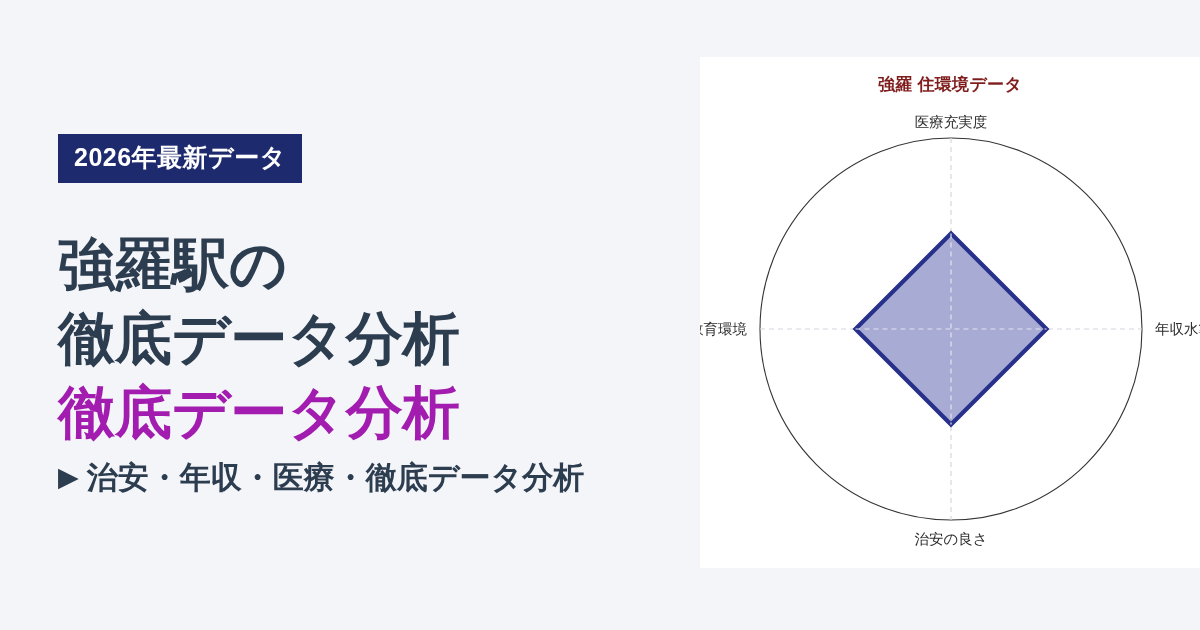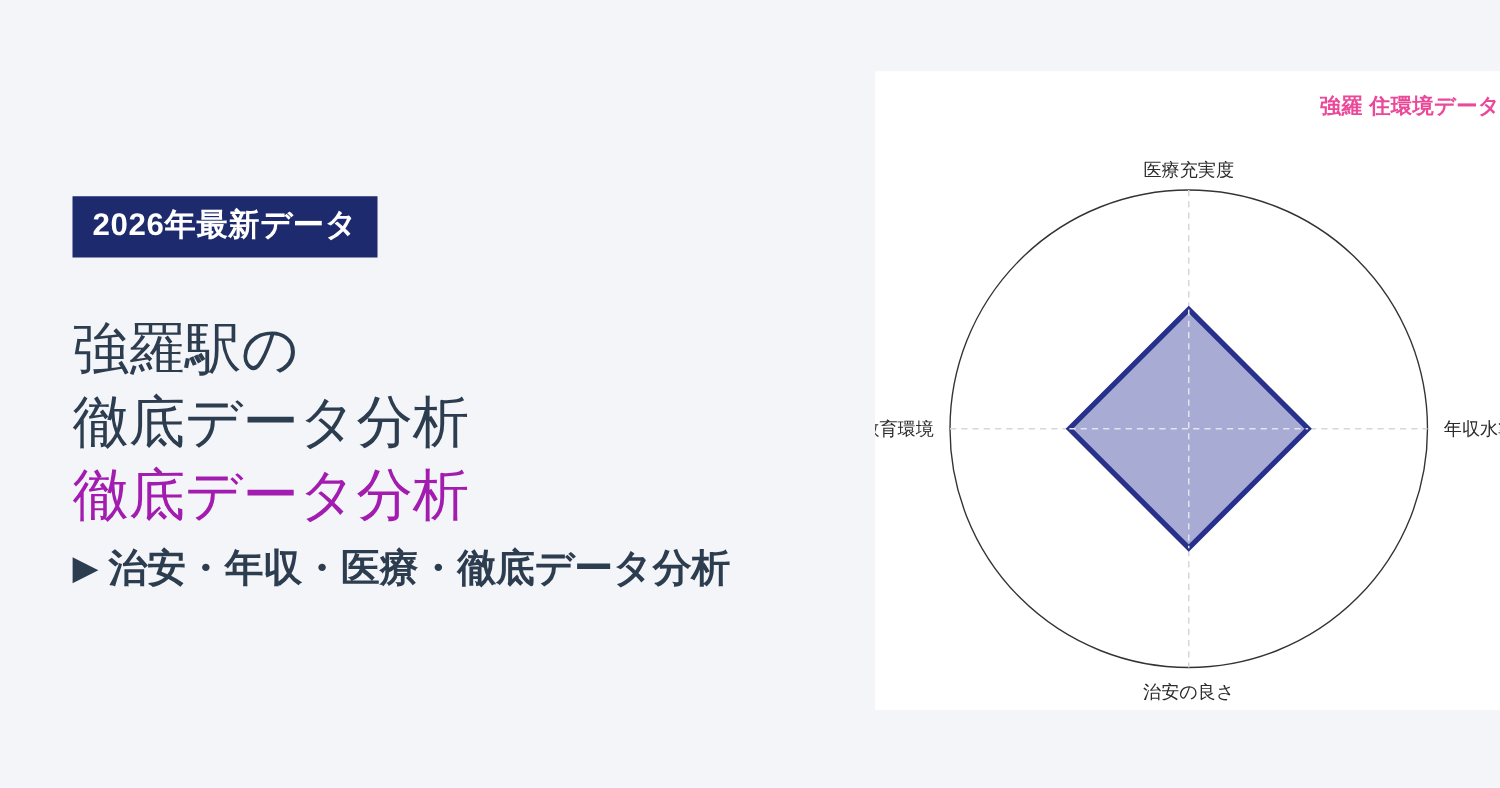--- a/index.html
+++ b/index.html
@@ -47,22 +47,22 @@
     line-height: 1;
     letter-spacing: 0.5px;
     padding: 11px 16px 13px 16px;
     margin-bottom: 44px;
     white-space: nowrap;
   }
 
   .headline {
     margin: 0;
     padding: 0;
-    font-size: 45px;
-    font-weight: normal;
+    font-size: 57px;
+    font-weight: bold;
     line-height: 1.30;
     letter-spacing: 0px;
     color: #2d3d50;
     white-space: nowrap;
   }
   .headline .line {
     display: block;
   }
   .headline .accent {
     color: #a21caf;
@@ -95,32 +95,32 @@
     height: 511px;
     background: #ffffff;
     overflow: hidden;
   }
 
   .chart-title {
     position: absolute;
     top: 16px;
     left: 0;
     width: 100%;
-    text-align: right;
+    text-align: center;
     font-size: 17px;
     font-weight: bold;
-    color: #ec4899;
+    color: #7f1d1d;
     letter-spacing: 0.3px;
     white-space: nowrap;
   }
 
   .radar-wrap {
     position: absolute;
     left: 0;
-    top: 14px;
+    top: 0;
     width: 500px;
     height: 511px;
   }
   .radar-svg {
     display: block;
     width: 500px;
     height: 511px;
   }
 
   .axis-label {

